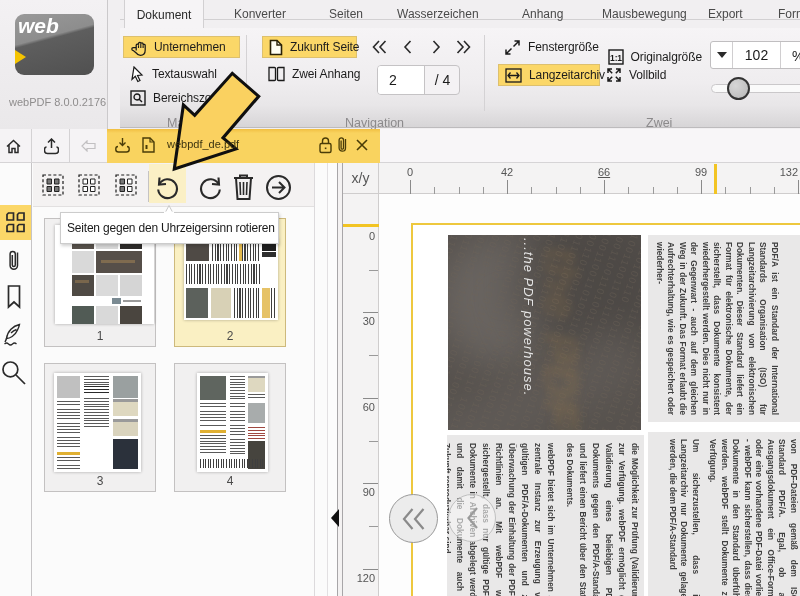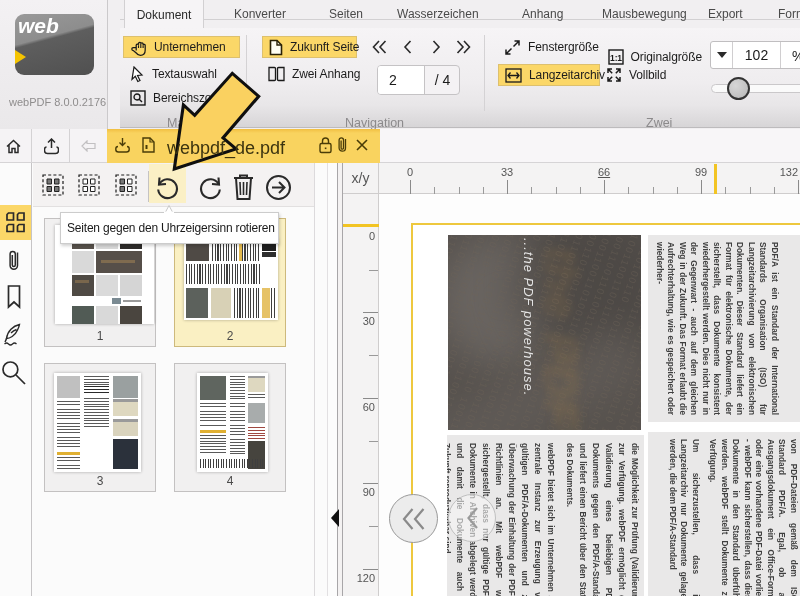--- a/index.html
+++ b/index.html
@@ -42,21 +42,21 @@
 #zoomdd .tri { position:absolute; left:6px; top:10px; width:0; height:0; border-top:6px solid #2a2a2a; border-left:5px solid transparent; border-right:5px solid transparent; }
 #zoomdd .val { position:absolute; left:22px; top:0; width:48px; height:26px; text-align:center; line-height:26px; font-size:14px; color:#1a1a1a; border-right:1px solid #d0ced0; }
 #zoompct { position:absolute; left:672px; top:20px; font-size:14px; color:#1a1a1a; }
 #slider { position:absolute; left:591px; top:56px; width:209px; height:9px; background:#fafafa; border:1px solid #cac8ca; border-radius:5px; }
 #sknob { position:absolute; left:607px; top:48.5px; width:23px; height:23px; border-radius:50%; background:radial-gradient(circle at 35% 35%, #d6d6d6, #b7b7b7); border:2px solid #333; }
 
 
 #tabbar { position:absolute; left:0; top:129px; width:800px; height:34px; background:#f8f6f8; border-bottom:1px solid #d6d4d6; }
 #tabbar .cell { position:absolute; top:0; height:33px; border-right:1px solid #d4d2d4; background:#f5f3f5; }
 #doctab { position:absolute; left:107px; top:0; width:273px; height:34px; background:linear-gradient(#f1bf42 0%, #f9d35f 12%, #f9d35f 100%); }
-#doctab .txt { position:absolute; left:60px; top:9px; font-size:18px; color:#3c3410; z-index:25; }
+#doctab .txt { position:absolute; left:60px; top:9px; font-size:11px; color:#3c3410; z-index:25; }
 
 
 #content { position:absolute; left:0; top:163px; width:800px; height:433px; background:#fbfbfb; }
 #sidebar { position:absolute; left:0; top:0; width:32px; height:433px; background:#fbfbfb; border-right:1px solid #c6c4c6; }
 #sideactive { position:absolute; left:0; top:42px; width:31px; height:35px; background:#fbd768; }
 #panel { position:absolute; left:44px; top:0; width:284px; height:433px; background:#fbfbfb; }
 #ptoolbar { position:absolute; left:-11px; top:0; width:281px; height:44px; background:#f4f2f2; border-bottom:1px solid #e2e0e0; }
 #pgutter { position:absolute; left:270px; top:0; width:1px; height:433px; background:#dcdadc; }
 #pgutter2 { position:absolute; left:283px; top:0; width:1px; height:433px; background:#e2e0e2; }
 .thcell { position:absolute; width:112px; height:129px; background:#f1f0f0; border:1px solid #c3c1c1; }
@@ -418,21 +418,21 @@
   </div>
 
   <div id="gutter"></div>
   <div id="splitter"></div>
   <div id="collapser"></div>
 
   <div id="corner">x/y</div>
   <div id="hruler">
     <div class="hlab" style="left:31px;">0</div>
       <div class="htick" style="left:31px;"></div>
-    <div class="hlab" style="left:128px;">33</div>
+    <div class="hlab" style="left:128px;">42</div>
       <div class="htick" style="left:128px;"></div>
     <div class="hlab" style="left:225px;text-decoration:underline;">66</div>
       <div class="htick" style="left:225px;"></div>
     <div class="hlab" style="left:322px;">99</div>
       <div class="htick" style="left:322px;"></div>
     <div class="hlab" style="left:419px; margin-left:-22px; width:22px; text-align:right;">132</div>
       <div class="htick" style="left:419px;"></div>
     <div class="htickm" style="left:55.2px;"></div>
     <div class="htickm" style="left:79.5px;"></div>
     <div class="htickm" style="left:103.8px;"></div>

